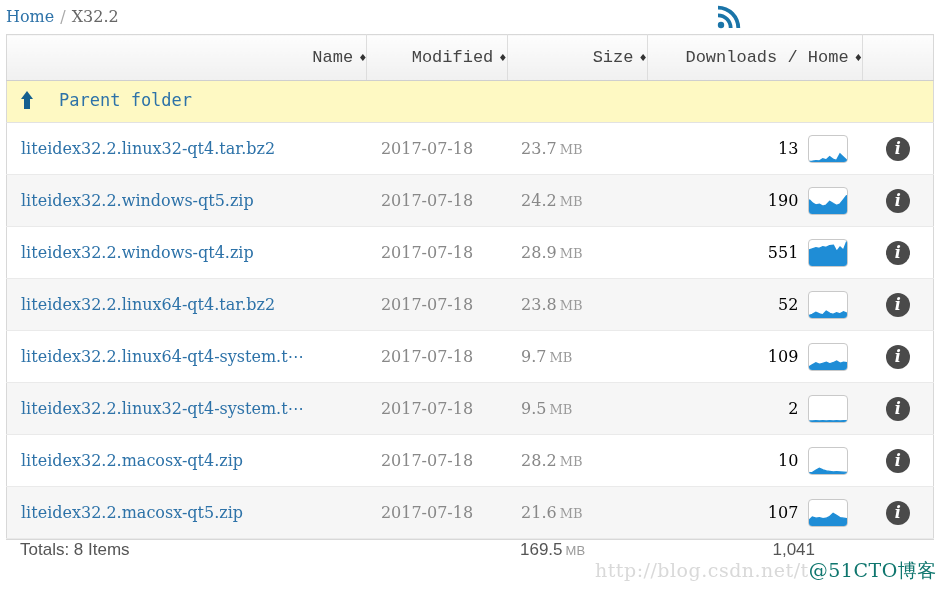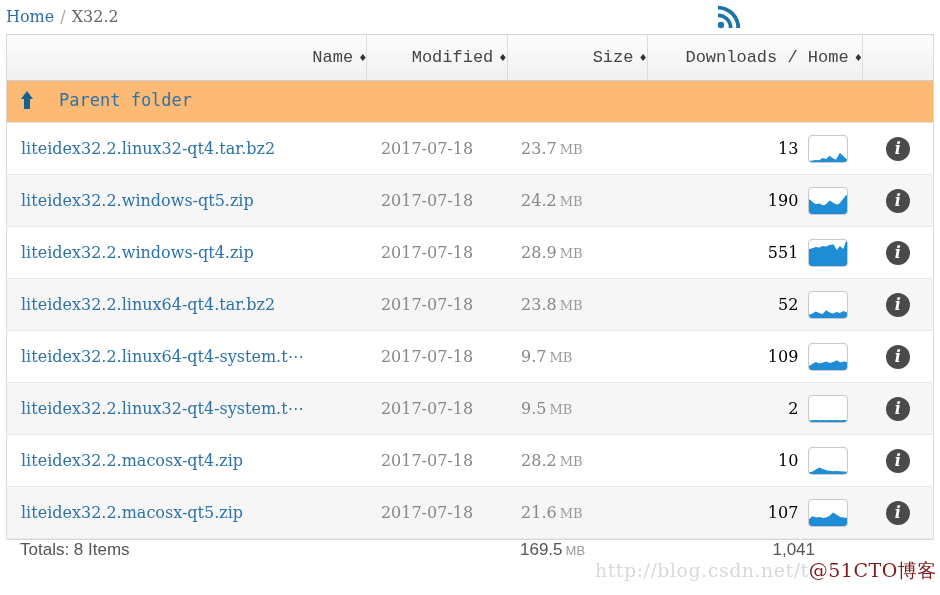--- a/index.html
+++ b/index.html
@@ -81,21 +81,21 @@
     margin-left: 6px;
     font-size: 12px;
     line-height: 1;
     color: #333;
     position: relative;
     top: -1px;
   }
 
   
   tr.parent-row td {
-    background: #fdba74;
+    background: #fef9c3;
     border-bottom: 1px solid #e2e2e2;
     height: 42px;
     padding: 0 0 0 14px;
     vertical-align: middle;
   }
   .parent-link {
     color: #2d72a8;
     font-size: 17px;
     font-family: "DejaVu Sans Mono", "Liberation Mono", monospace;
     text-decoration: none;
@@ -227,21 +227,21 @@
     position: absolute;
     left: 595px;
     top: 558px;
     font-family: "DejaVu Serif", "Liberation Serif", serif;
     font-size: 19px;
     color: #d9d9d9;
     white-space: nowrap;
     pointer-events: none;
     letter-spacing: 0.5px;
   }
-  .watermark .wm-tag { color: #7f1d1d; }
+  .watermark .wm-tag { color: #0f766e; }
 </style>
 </head>
 <body>
 
 <div id="app">
 
   <div class="breadcrumb-bar">
     <a class="crumb-link" href="#">Home</a><span class="crumb-sep">/</span><span class="crumb-current">X32.2</span>
 
     <span class="rss-icon">

